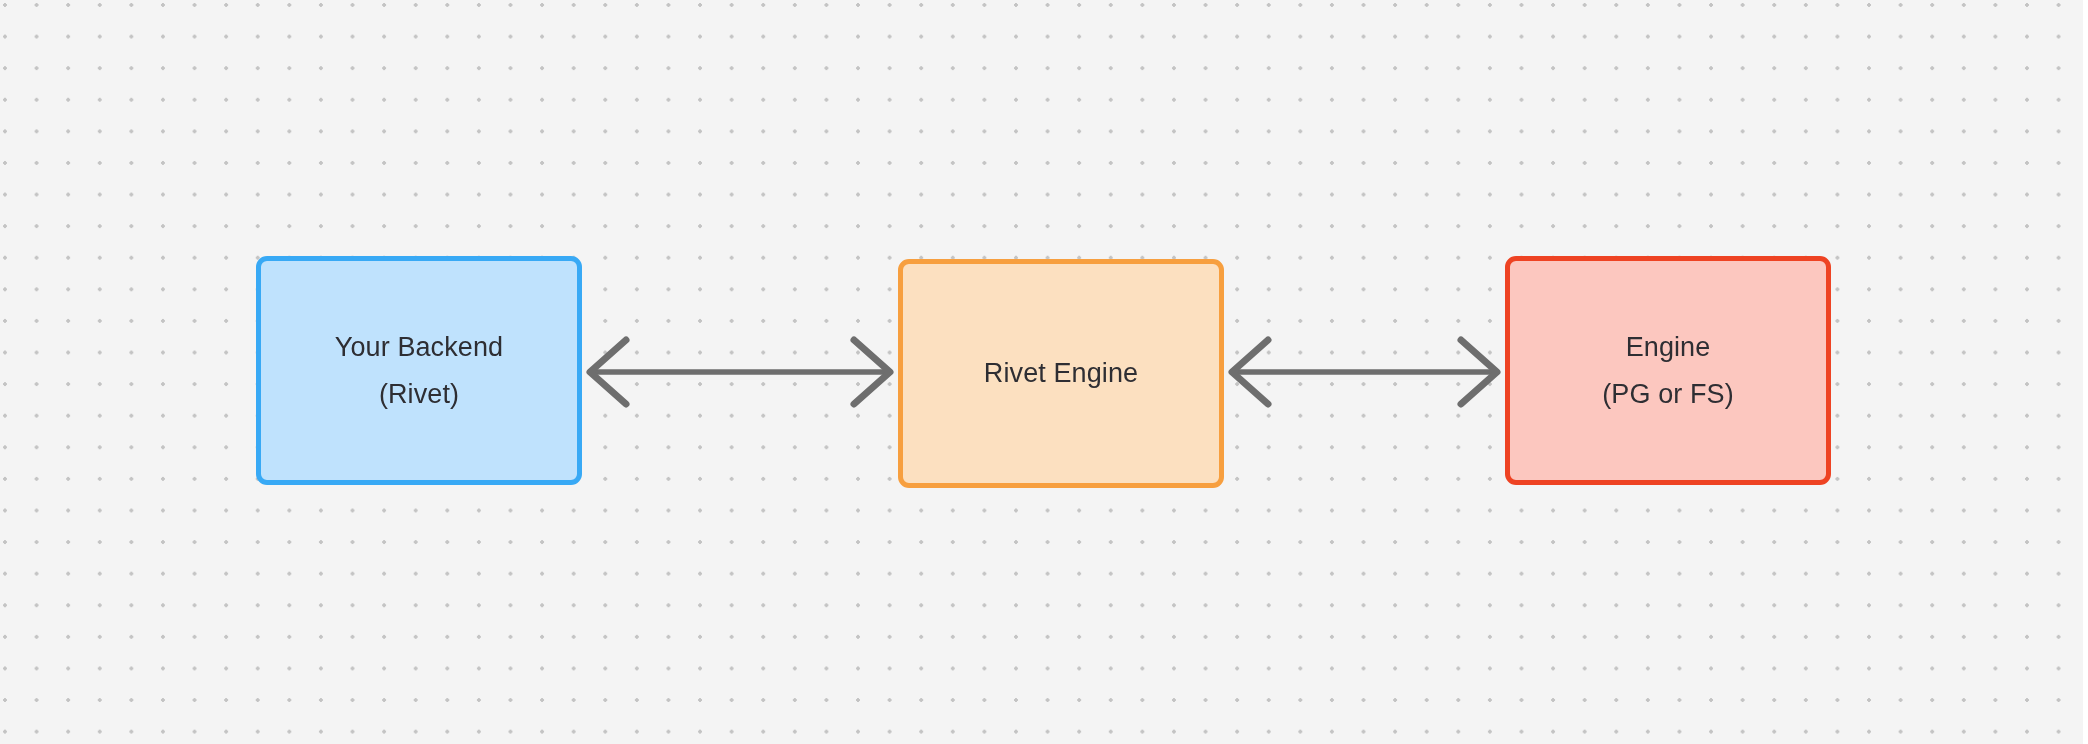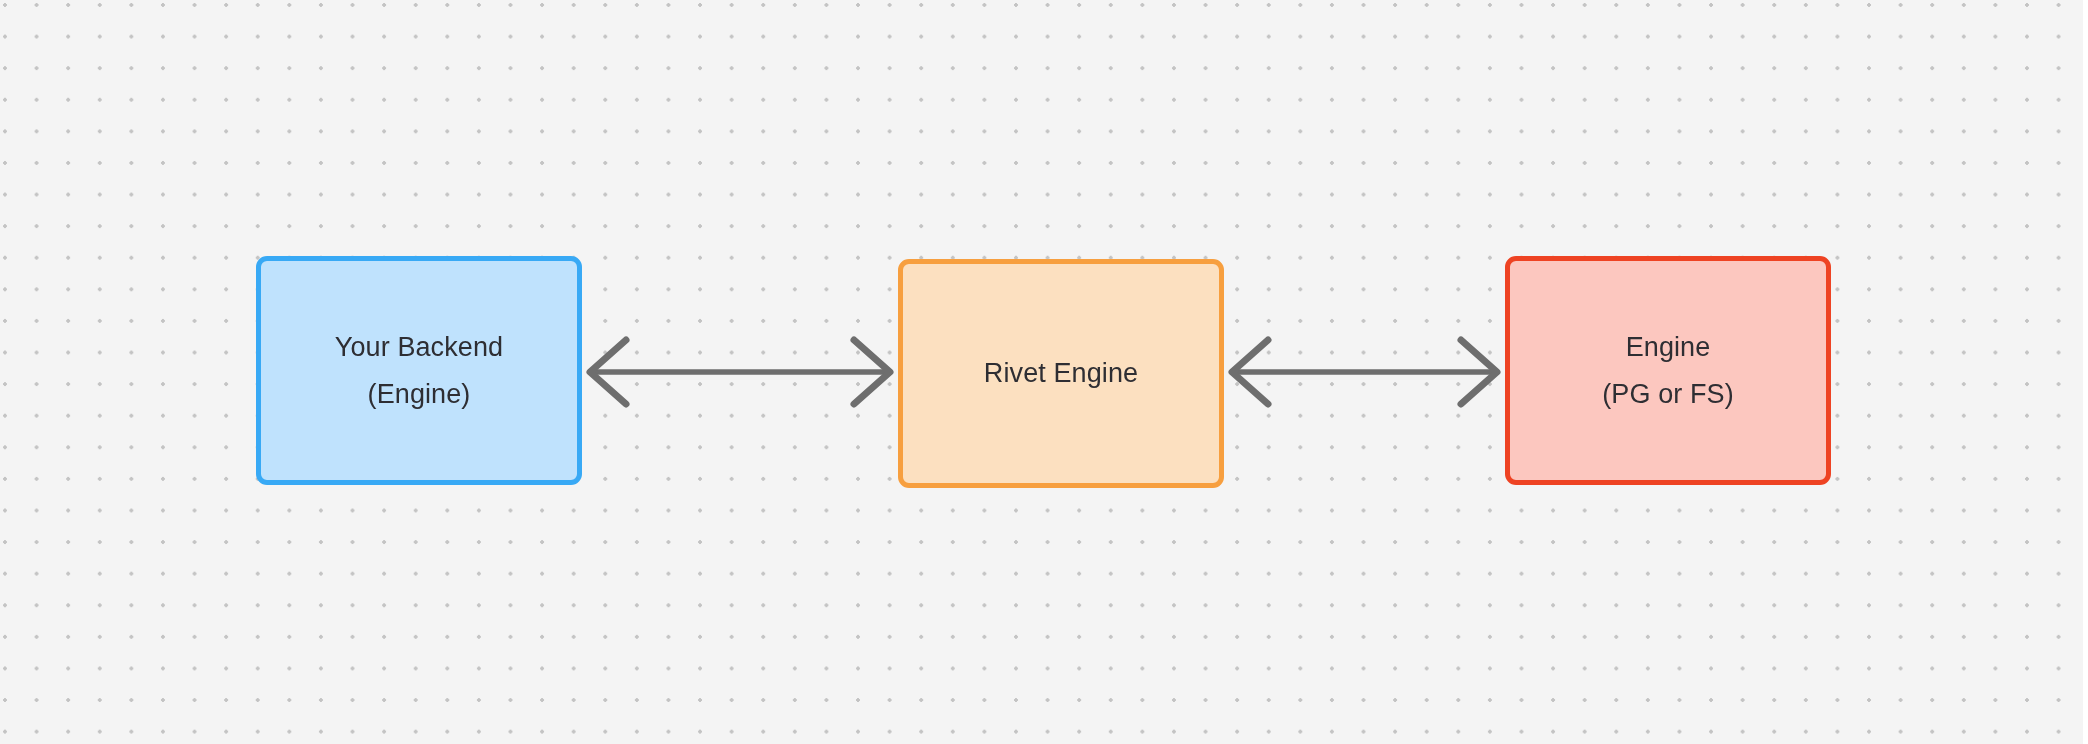--- a/index.html
+++ b/index.html
@@ -114,21 +114,21 @@
     fill: none;
   }
 </style>
 </head>
 <body>
 
 <div id="canvas">
 
   <div class="node" id="node-backend">
     <span class="node-line">Your Backend</span>
-    <span class="node-line">(Engine)</span>
+    <span class="node-line">(Rivet)</span>
   </div>
 
   <div class="edge" id="edge-backend-engine">
     <svg viewBox="0 0 316 112" preserveAspectRatio="none">
       <line class="edge-line" x1="8" y1="56" x2="308" y2="56"></line>
       <polyline class="edge-head" points="44,24 8,56 44,88"></polyline>
       <polyline class="edge-head" points="272,24 308,56 272,88"></polyline>
     </svg>
   </div>
 

